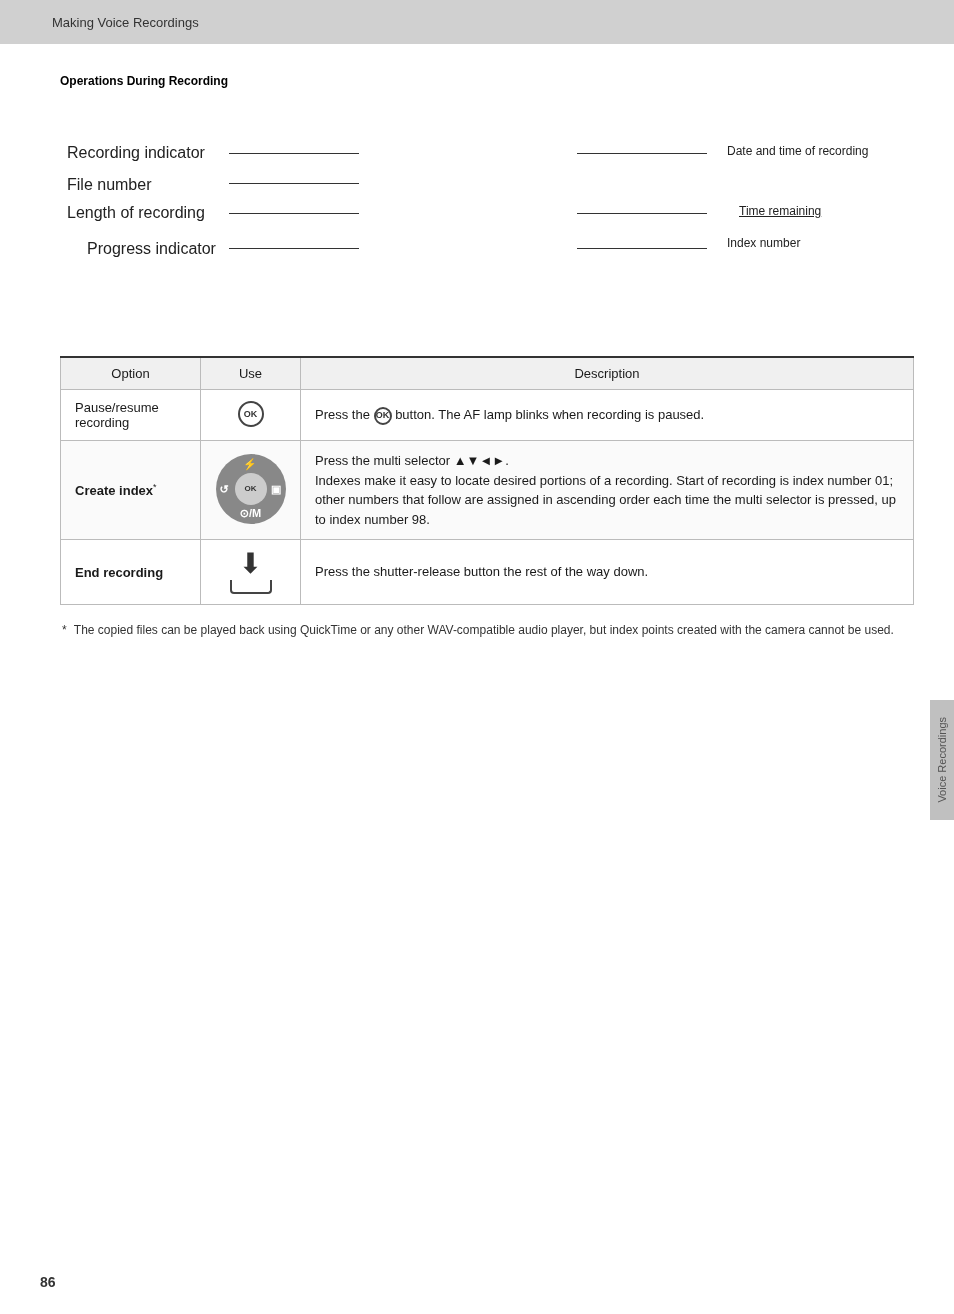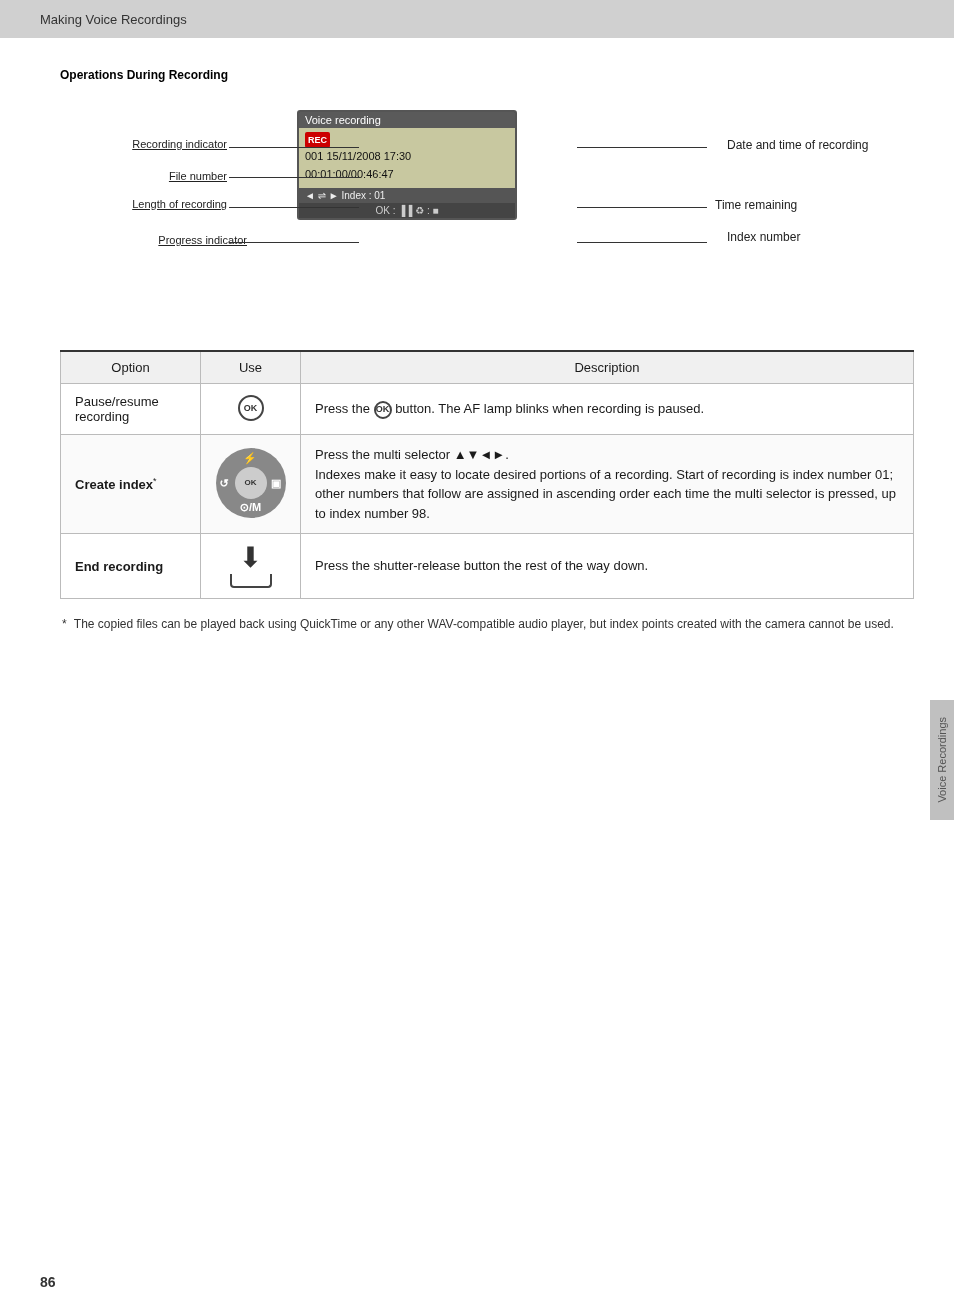--- a/index.html
+++ b/index.html
@@ -9,24 +9,24 @@
       background: #ffffff;
       font-family: Arial, Helvetica, sans-serif;
       font-size: 14px;
       color: #1a1a1a;
       position: relative;
     }
 
     
     .top-bar {
       background: #d0d0d0;
-      height: 38px;
-      display: flex;
-      align-items: center;
-      padding-left: 40px;
+      height: 44px;
+      display: flex;
+      align-items: center;
+      padding-left: 52px;
     }
     .top-bar-title {
       font-size: 13px;
       color: #333;
     }
 
     
     .main-content {
       padding: 30px 40px 40px 60px;
     }
@@ -92,24 +92,23 @@
       background: #444;
       color: #ccc;
       font-size: 10px;
       padding: 2px 6px;
       text-align: center;
     }
 
     
     .label-left {
       position: absolute;
-      text-align: right;
-      font-size: 11px;
+      text-align: left;
+      font-size: 16px;
       color: #222;
-      text-decoration: underline;
     }
     .label-right {
       position: absolute;
       text-align: left;
       font-size: 12px;
       color: #222;
     }
 
     
     .ops-table {
@@ -335,43 +334,23 @@
   <h2 class="section-heading">Operations During Recording</h2>
 
   <div class="diagram-container">
 
     <div class="label-left" style="left:0; top:28px; width:160px;">Recording indicator</div>
     <div class="label-left" style="left:0; top:60px; width:160px;">File number</div>
     <div class="label-left" style="left:0; top:88px; width:160px;">Length of recording</div>
     <div class="label-left" style="left:20px; top:124px; width:160px;">Progress indicator</div>
 
     <div class="label-right" style="right:20px; top:28px; width:160px;">Date and time of recording</div>
-    <div class="label-right" style="right:32px; top:88px; width:160px;">Time remaining</div>
+    <div class="label-right" style="right:8px; top:88px; width:160px;text-decoration:underline;">Time remaining</div>
     <div class="label-right" style="right:20px; top:120px; width:160px;">Index number</div>
 
-    <div class="lcd-screen" style="position:absolute; left:290px; top:0; width:220px;">
-      <div class="lcd-title-bar">Voice recording</div>
-      <div class="lcd-body">
-        <div class="lcd-row">
-          <span class="lcd-rec">REC</span>
-        </div>
-        <div class="lcd-row">
-          <span>001  15/11/2008  17:30</span>
-        </div>
-        <div class="lcd-row">
-          <span>00:01:00/00:46:47</span>
-        </div>
-      </div>
-      <div class="lcd-progress">
-        <span>◄  ⇌  ►  Index : 01</span>
-      </div>
-      <div class="lcd-bottom">
-        <span>OK : ▐▐  ♻ : ■</span>
-      </div>
-    </div>
 
     <div class="arrow-line" style="left:162px; top:37px; width:130px;"></div>
     <div class="arrow-line" style="left:162px; top:67px; width:130px;"></div>
     <div class="arrow-line" style="left:162px; top:97px; width:130px;"></div>
     <div class="arrow-line" style="left:162px; top:132px; width:130px;"></div>
 
     <div class="arrow-line" style="left:510px; top:37px; width:130px;"></div>
     <div class="arrow-line" style="left:510px; top:97px; width:130px;"></div>
     <div class="arrow-line" style="left:510px; top:132px; width:130px;"></div>
 

